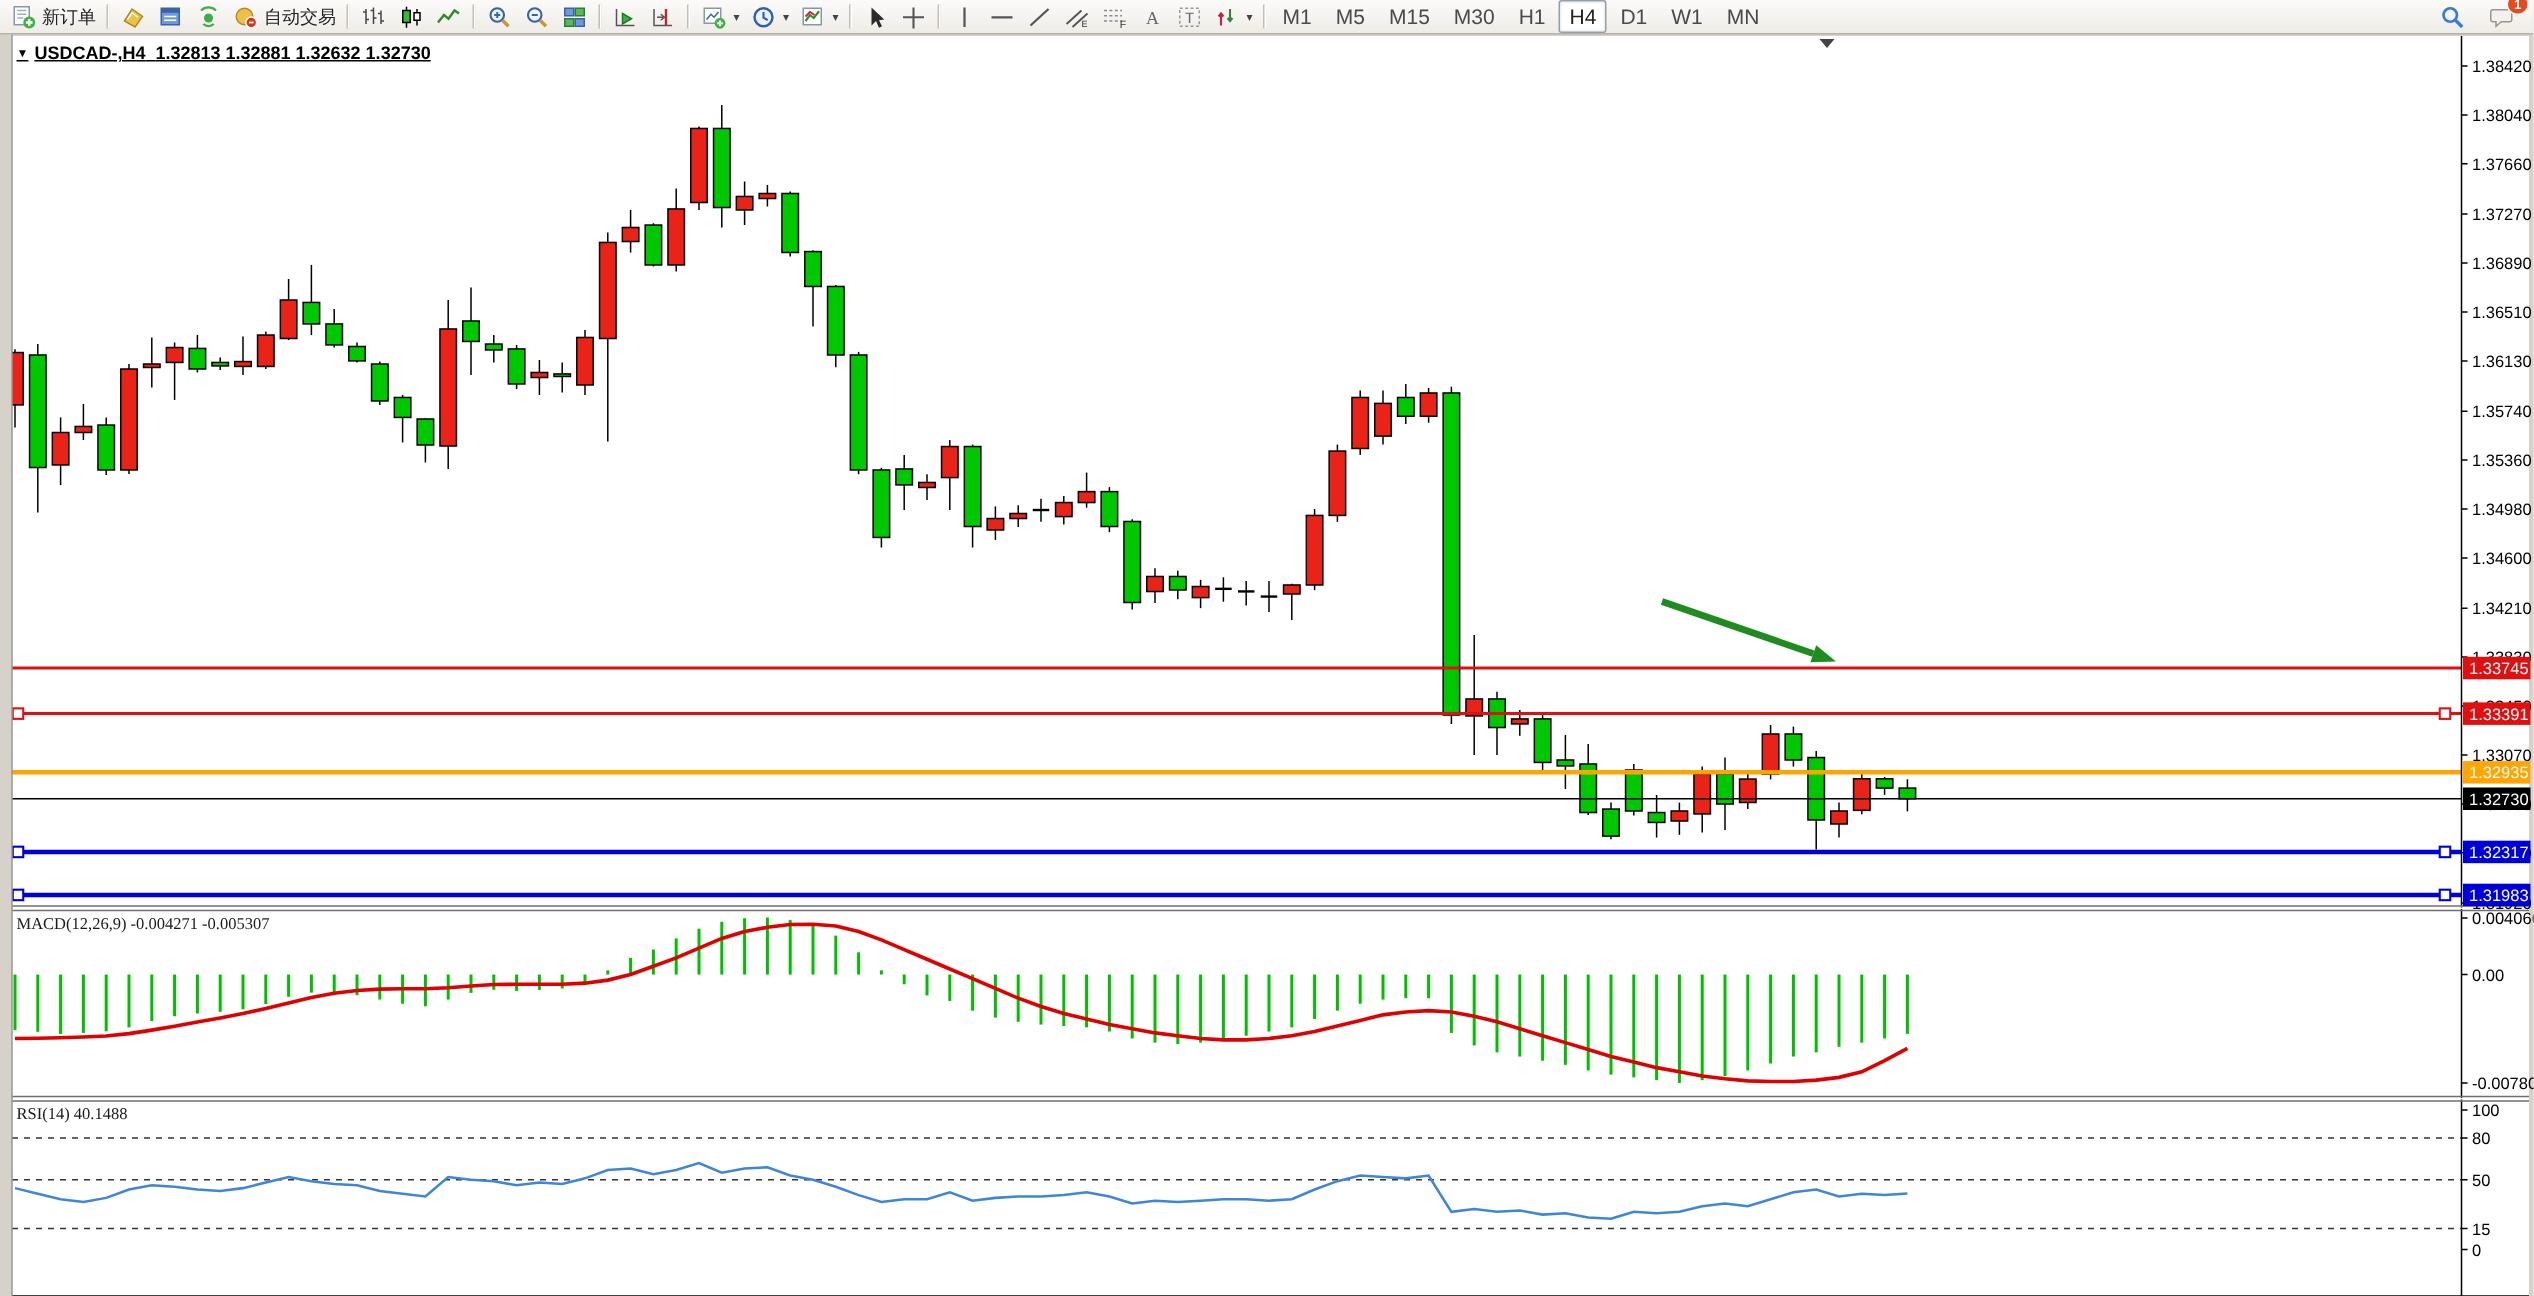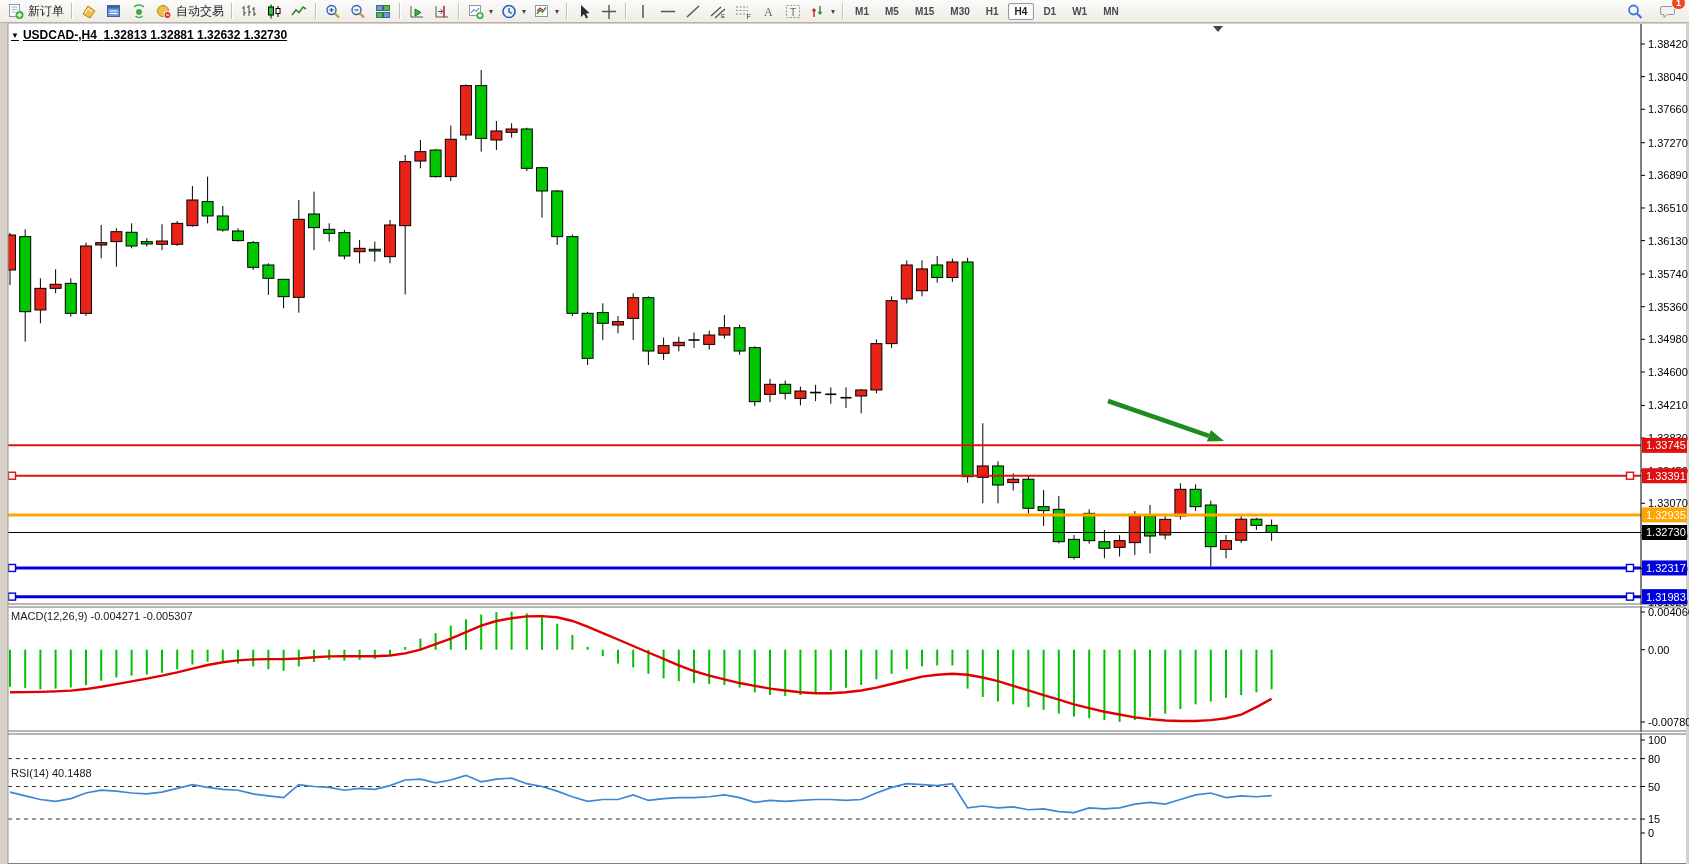--- a/index.html
+++ b/index.html
@@ -9,32 +9,32 @@
   
   .toolbar{position:absolute;left:0;top:0;width:1689px;height:23px;
     background:linear-gradient(#fcfbfa,#efece7);border-bottom:1px solid #b6b2aa;
     display:flex;align-items:center;padding-left:4px;box-sizing:border-box;gap:1px;z-index:5;}
   .tb-btn{height:20px;display:flex;align-items:center;gap:3px;padding:1px 3px;
     border-radius:2px;cursor:default;flex:0 0 auto;}
   .tb-btn svg{display:block;}
   .tb-label{font-size:12px;color:#222;white-space:nowrap;}
   .tb-sep{width:1px;height:16px;background:#c3bfb7;border-right:1px solid #fff;margin:0 3px;flex:0 0 auto;}
   .dd{font-size:8px;color:#444;margin-left:1px;}
-  .tf-btn{font-size:10px;font-weight:bold;color:#4a4a4a;padding:2px 6px;border:1px solid transparent;border-radius:2px;}
+  .tf-btn{font-size:14px;font-weight:normal;color:#4a4a4a;padding:2px 6px;border:1px solid transparent;border-radius:2px;}
   .tf-btn.active{background:#fff;border:1px solid #95a0ad;box-shadow:inset 0 0 2px #c9d2da;color:#222;}
   .tb-right{margin-left:auto;display:flex;align-items:center;gap:8px;padding-right:10px;}
   .chat-wrap{position:relative;}
   .chat-badge{position:absolute;top:-4px;right:-7px;background:#e8491f;color:#fff;font-size:9px;font-weight:bold;
     border-radius:8px;padding:1px 4px;border:1px solid #fff;}
   
   .chart-area{position:absolute;left:0;top:23px;width:1689px;height:841px;}
   #chart-svg{position:absolute;left:0;top:0;}
   .chart-title{position:absolute;left:11px;top:5px;font-size:12px;font-weight:600;color:#000;z-index:3;text-decoration:underline;}
   .chart-title .tri{font-size:8px;vertical-align:1px;margin-right:4px;}
-  .pane-label{position:absolute;left:11px;font-size:11px;color:#1a1a1a;z-index:3;}
+  .pane-label{position:absolute;left:11px;font-size:11px;color:#1a1a1a;z-index:3;font-family:Liberation Serif, serif;}
 </style>
 </head>
 <body>
 
 <div class="app">
   <div class="toolbar">
     <span id="tb-groups" style="display:flex;align-items:center;gap:1px;">
         <span class="tb-btn">
           <span>
             <svg width="18" height="17" viewBox="0 0 18 17">
@@ -724,15 +724,15 @@
           <line x1="1218.3" y1="841" x2="1218.3" y2="845" stroke="#000"></line>
           <text x="1218.3" y="855" font-size="11" font-family="Liberation Sans,sans-serif" fill="#000" text-anchor="middle">15 Nov 00:00</text>
           <line x1="1282" y1="841" x2="1282" y2="845" stroke="#000"></line>
           <text x="1282" y="855" font-size="11" font-family="Liberation Sans,sans-serif" fill="#000" text-anchor="middle">15 Nov 16:00</text>
         </g>
       </svg>
     <div class="chart-title">
       <span class="tri">▼</span><span>USDCAD-,H4</span>&nbsp;&nbsp;<span>1.32813 1.32881 1.32632 1.32730</span>
     </div>
     <div class="pane-label" style="top:587px;">MACD(12,26,9) -0.004271 -0.005307</div>
-    <div class="pane-label" style="top:744px;">RSI(14) 40.1488</div>
+    <div class="pane-label" style="top:714px;">RSI(14) 40.1488</div>
   </div>
 </div>
 
 </body></html>

